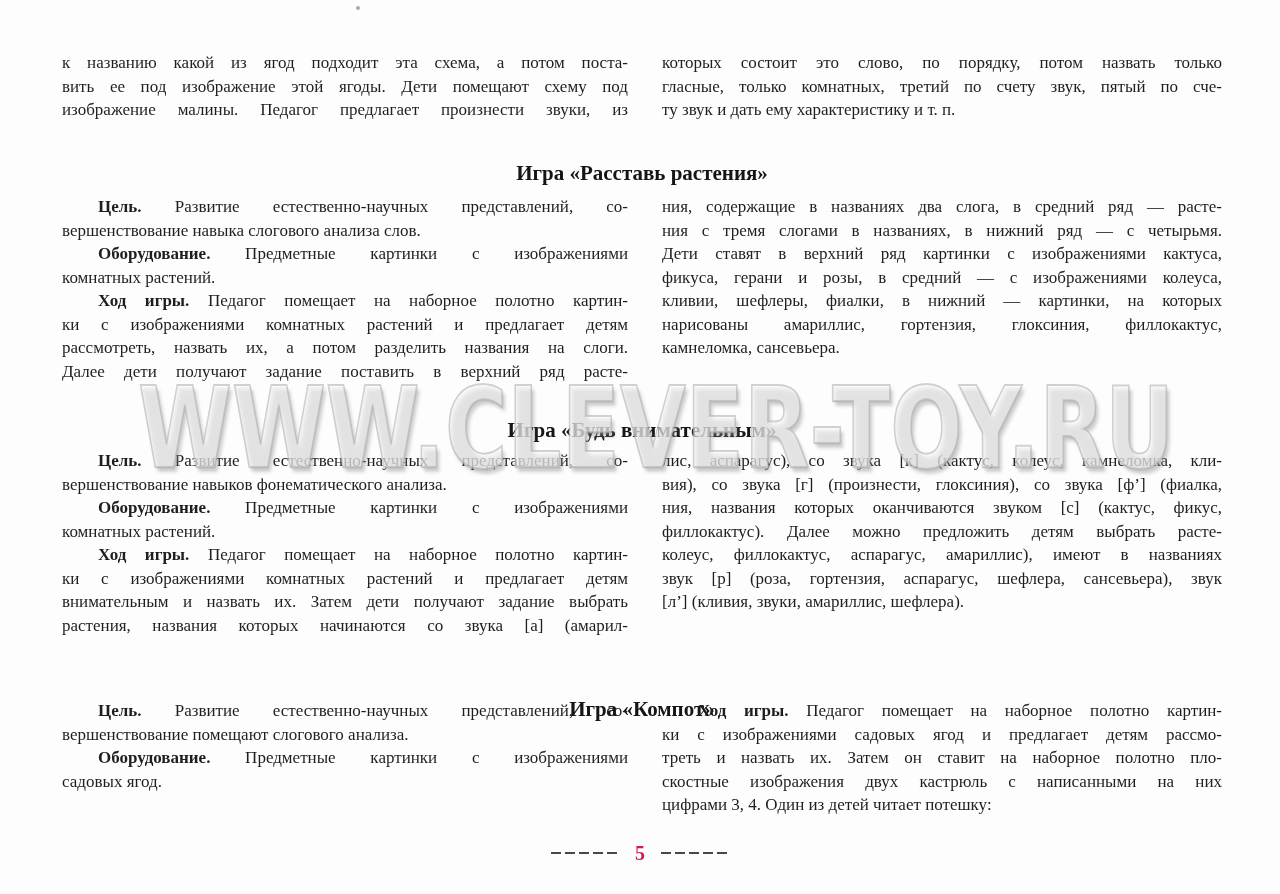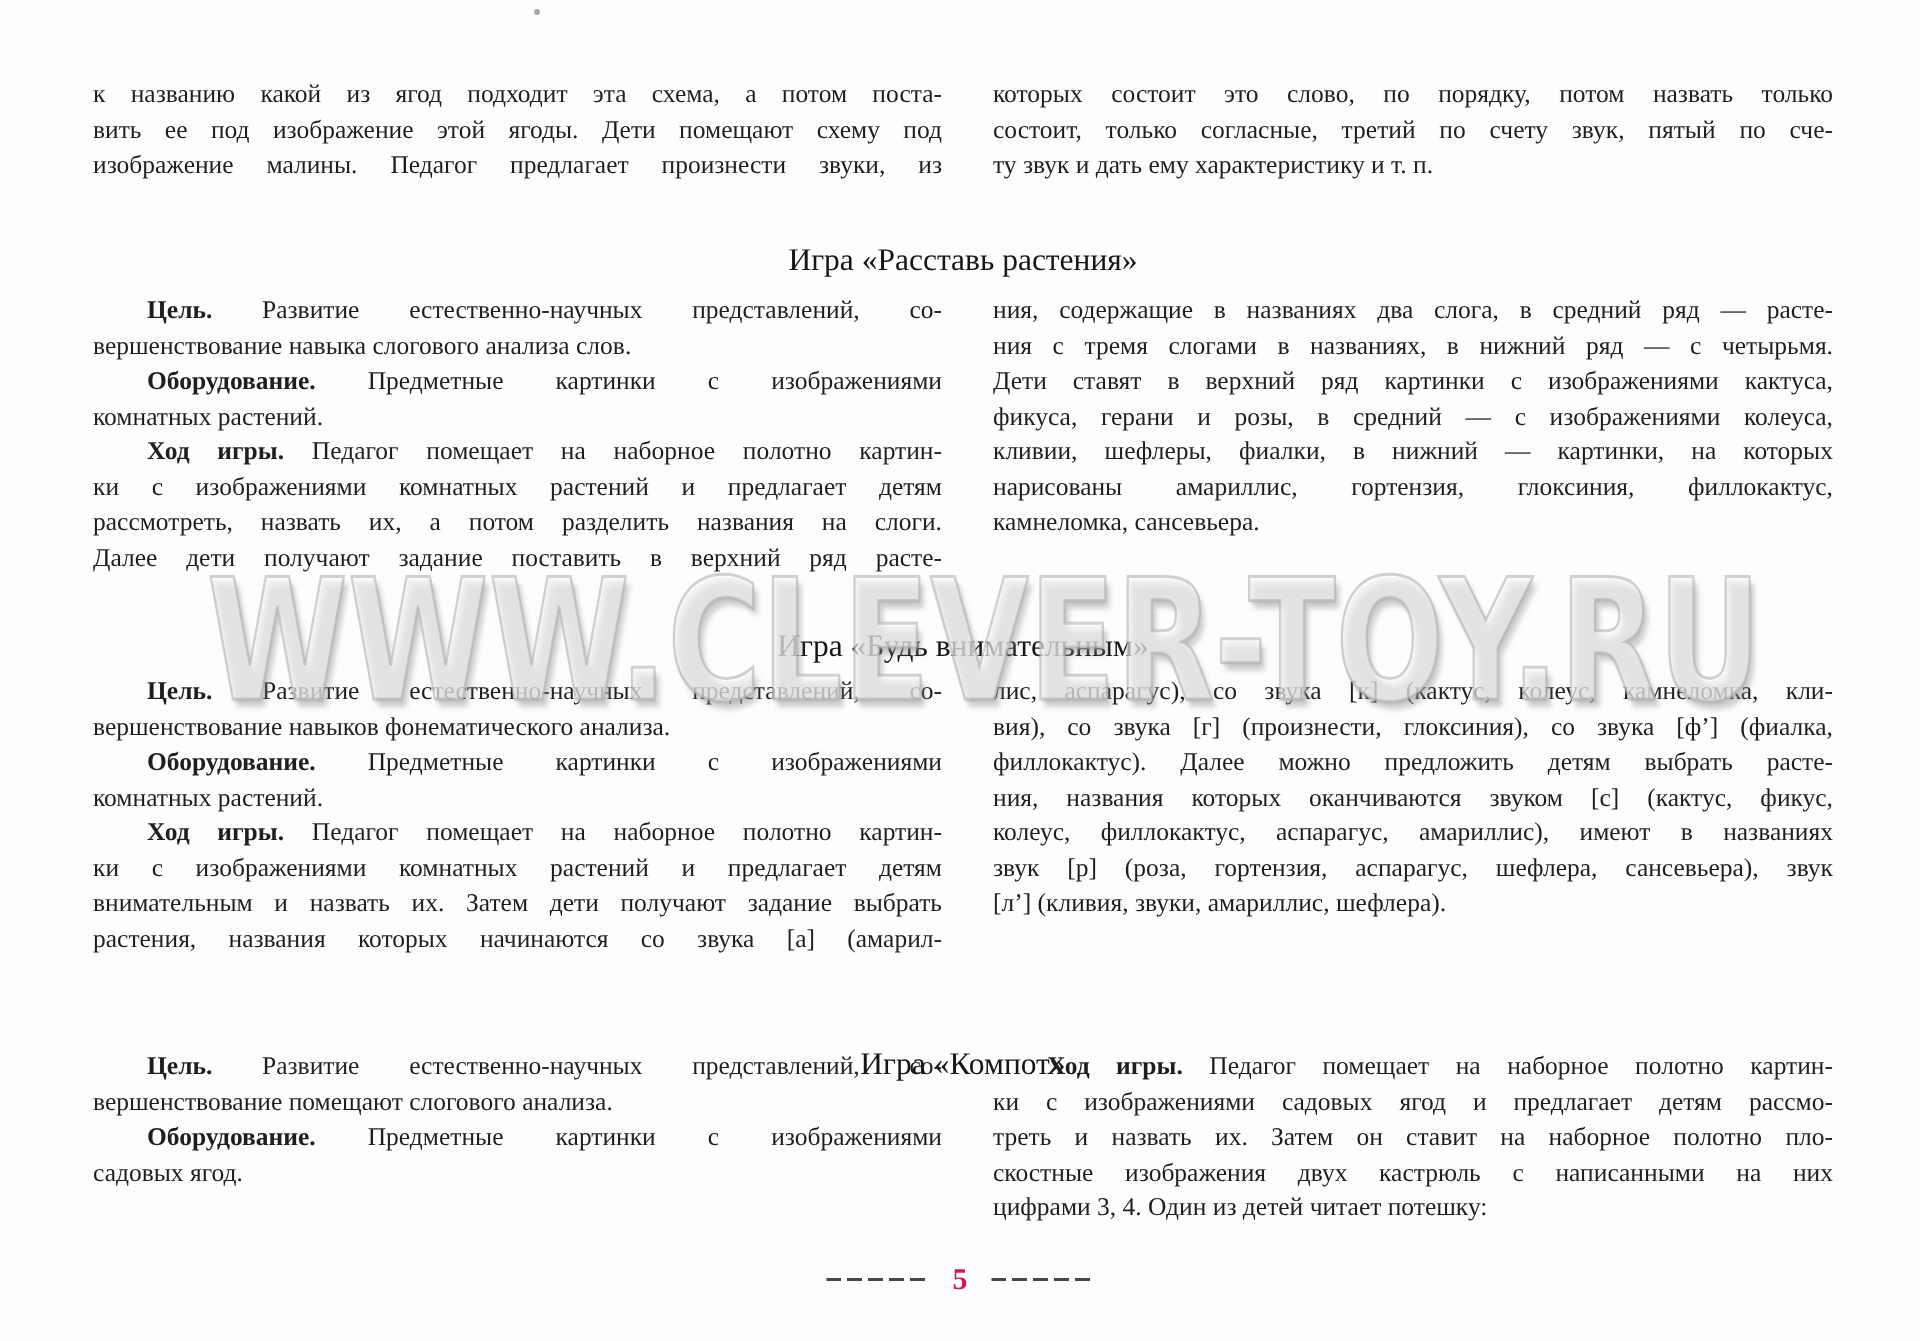--- a/index.html
+++ b/index.html
@@ -21,21 +21,21 @@
   .line{
     text-align:justify;
     text-align-last:justify;
     white-space:normal;
   }
   .line.last{text-align-last:left;}
   .line.indent{text-indent:36px;}
   .line b{font-weight:bold;}
   .game-title{
     position:absolute;left:62px;width:1160px;margin:0;z-index:2;
-    text-align:center;font-size:21px;line-height:26px;font-weight:normal;color:#151515;
+    text-align:center;font-size:21px;line-height:26px;font-weight:bold;color:#151515;
     font-family:"Liberation Serif", serif;
   }
   .watermark{
     position:absolute;left:138px;top:372px;z-index:6;
     font-family:"DejaVu Sans", sans-serif;
     font-weight:bold;font-size:112px;line-height:1;
     white-space:nowrap;
     transform:scaleX(0.76);transform-origin:left top;
     color:rgba(255,255,255,0.55);
     -webkit-text-stroke:2px rgba(178,178,178,0.6);
@@ -63,21 +63,21 @@
   <div class="speck"></div>
 
   <div class="block" style="top:51px">
     <div class="col col-l">
         <div class="line">к названию какой из ягод подходит эта схема, а потом поста-</div>
         <div class="line">вить ее под изображение этой ягоды. Дети помещают схему под</div>
         <div class="line">изображение малины. Педагог предлагает произнести звуки, из</div>
       </div>
     <div class="col col-r">
         <div class="line">которых состоит это слово, по порядку, потом назвать только</div>
-        <div class="line">состоит, только согласные, третий по счету звук, пятый по сче-</div>
+        <div class="line">гласные, только комнатных, третий по счету звук, пятый по сче-</div>
         <div class="line last">ту звук и дать ему характеристику и т. п.</div>
       </div>
   </div>
 
   <h2 class="game-title" style="top:160px">Игра «Расставь растения»</h2>
   <div class="block" style="top:195px">
     <div class="col col-l">
         <div class="line indent"><b>Цель.</b> Развитие естественно-научных представлений, со-</div>
         <div class="line last">вершенствование навыка слогового анализа слов.</div>
         <div class="line indent"><b>Оборудование.</b> Предметные картинки с изображениями</div>
@@ -108,22 +108,22 @@
         <div class="line indent"><b>Оборудование.</b> Предметные картинки с изображениями</div>
         <div class="line last">комнатных растений.</div>
         <div class="line indent"><b>Ход игры.</b> Педагог помещает на наборное полотно картин-</div>
         <div class="line">ки с изображениями комнатных растений и предлагает детям</div>
         <div class="line">внимательным и назвать их. Затем дети получают задание выбрать</div>
         <div class="line">растения, названия которых начинаются со звука [а] (амарил-</div>
       </div>
     <div class="col col-r">
         <div class="line">лис, аспарагус), со звука [к] (кактус, колеус, камнеломка, кли-</div>
         <div class="line">вия), со звука [г] (произнести, глоксиния), со звука [ф’] (фиалка,</div>
+        <div class="line">ния, названия которых оканчиваются звуком [с] (кактус, фикус,</div>
         <div class="line">филлокактус). Далее можно предложить детям выбрать расте-</div>
-        <div class="line">ния, названия которых оканчиваются звуком [с] (кактус, фикус,</div>
         <div class="line">колеус, филлокактус, аспарагус, амариллис), имеют в названиях</div>
         <div class="line">звук [р] (роза, гортензия, аспарагус, шефлера, сансевьера), звук</div>
         <div class="line last">[л’] (кливия, звуки, амариллис, шефлера).</div>
       </div>
   </div>
 
   <h2 class="game-title" style="top:696px">Игра «Компот»</h2>
   <div class="block" style="top:699px">
     <div class="col col-l">
         <div class="line indent"><b>Цель.</b> Развитие естественно-научных представлений, со-</div>

